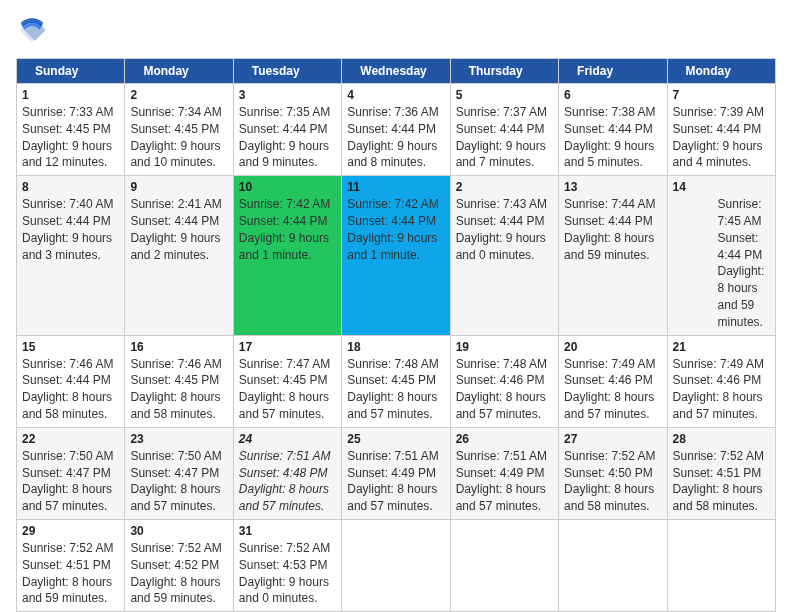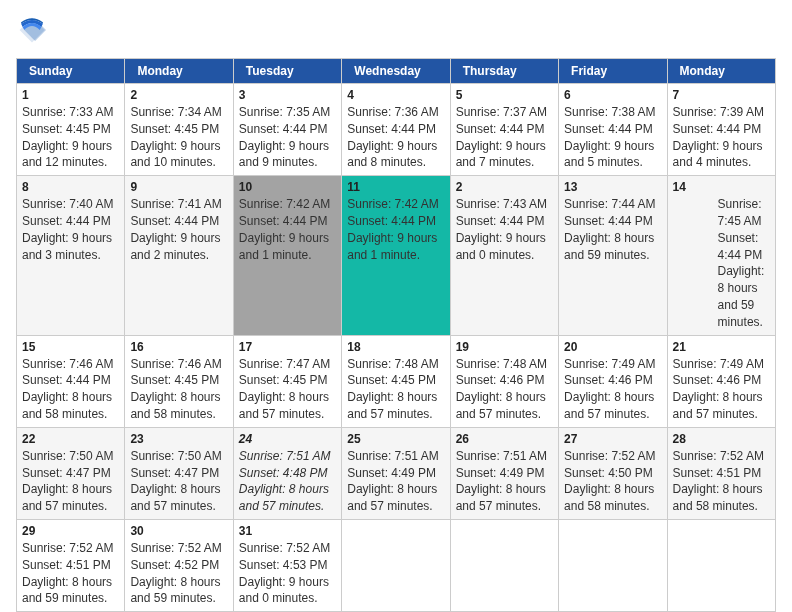--- a/index.html
+++ b/index.html
@@ -51,21 +51,21 @@
     .calendar {
       width: 100%;
       border-collapse: collapse;
     }
     .calendar th {
       background-color: #2255a4;
       color: #fff;
       font-size: 12px;
       font-weight: bold;
       text-align: left;
-      padding: 5px 12px;
+      padding: 5px 18px;
       border: 1px solid #ccc;
     }
     .calendar td {
       border: 1px solid #ccc;
       vertical-align: top;
       padding: 4px 5px;
       font-size: 9.5px;
       color: #222;
       background: #fff;
       width: calc(100% / 7);
@@ -185,33 +185,33 @@
         <tr style="background: rgb(245, 245, 245);">
           <td style="background: rgb(245, 245, 245);">
             <span class="day-num">8</span>
             <div class="day-info" style="white-space: pre-line;">Sunrise: 7:40 AM
 Sunset: 4:44 PM
 Daylight: 9 hours
 and 3 minutes.</div>
           </td>
           <td style="background: rgb(245, 245, 245);">
             <span class="day-num">9</span>
-            <div class="day-info" style="white-space: pre-line;">Sunrise: 7:41 AM
+            <div class="day-info" style="white-space: pre-line;">Sunrise: 2:41 AM
 Sunset: 4:44 PM
 Daylight: 9 hours
 and 2 minutes.</div>
           </td>
-          <td style="background: #a3a3a3;">
+          <td style="background: #22c55e;">
             <span class="day-num">10</span>
             <div class="day-info" style="white-space: pre-line;">Sunrise: 7:42 AM
 Sunset: 4:44 PM
 Daylight: 9 hours
 and 1 minute.</div>
           </td>
-          <td style="background: #14b8a6;">
+          <td style="background: #0ea5e9;">
             <span class="day-num">11</span>
             <div class="day-info" style="white-space: pre-line;">Sunrise: 7:42 AM
 Sunset: 4:44 PM
 Daylight: 9 hours
 and 1 minute.</div>
           </td>
           <td style="background: rgb(245, 245, 245);">
             <span class="day-num">2</span>
             <div class="day-info" style="white-space: pre-line;">Sunrise: 7:43 AM
 Sunset: 4:44 PM

